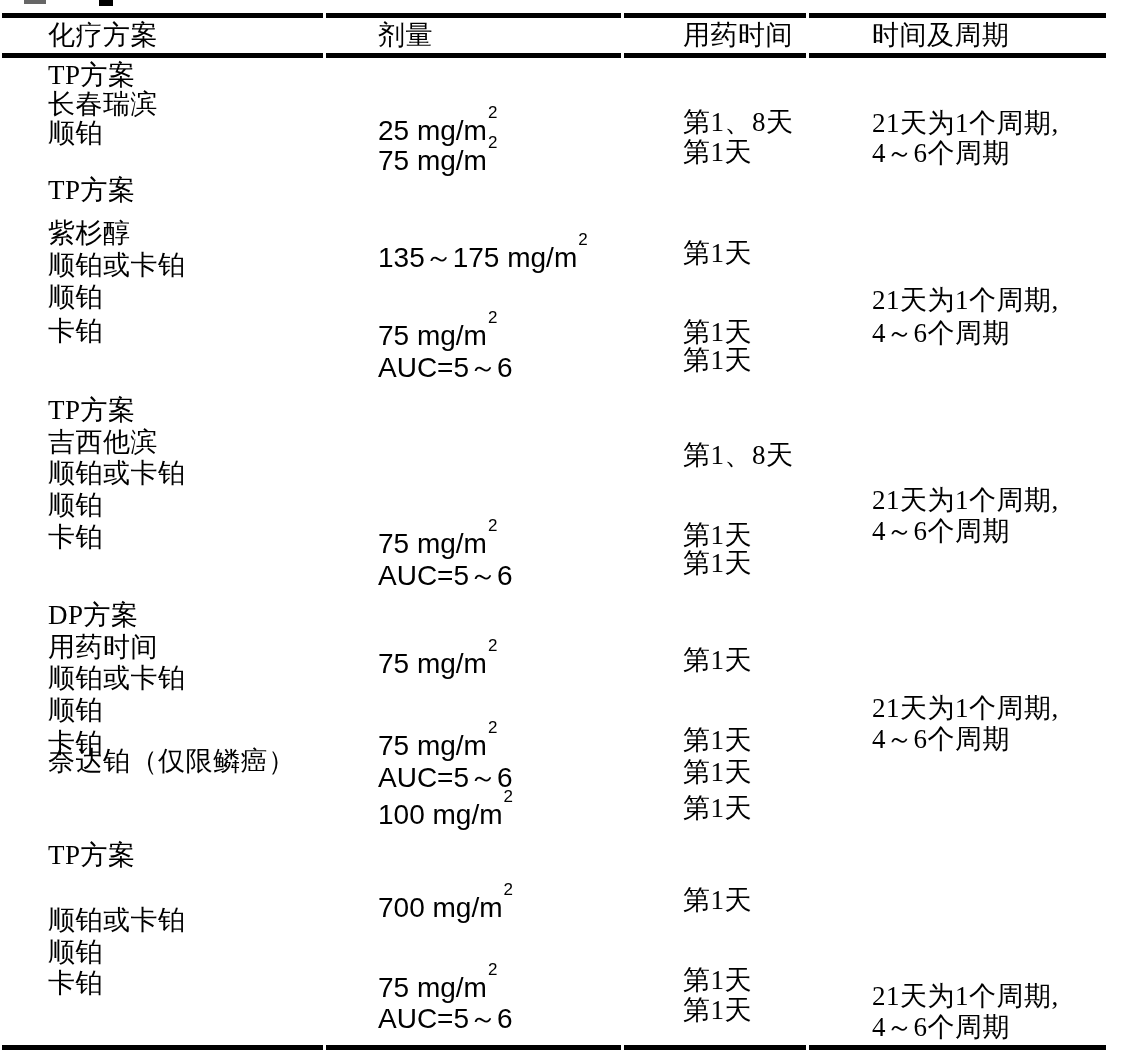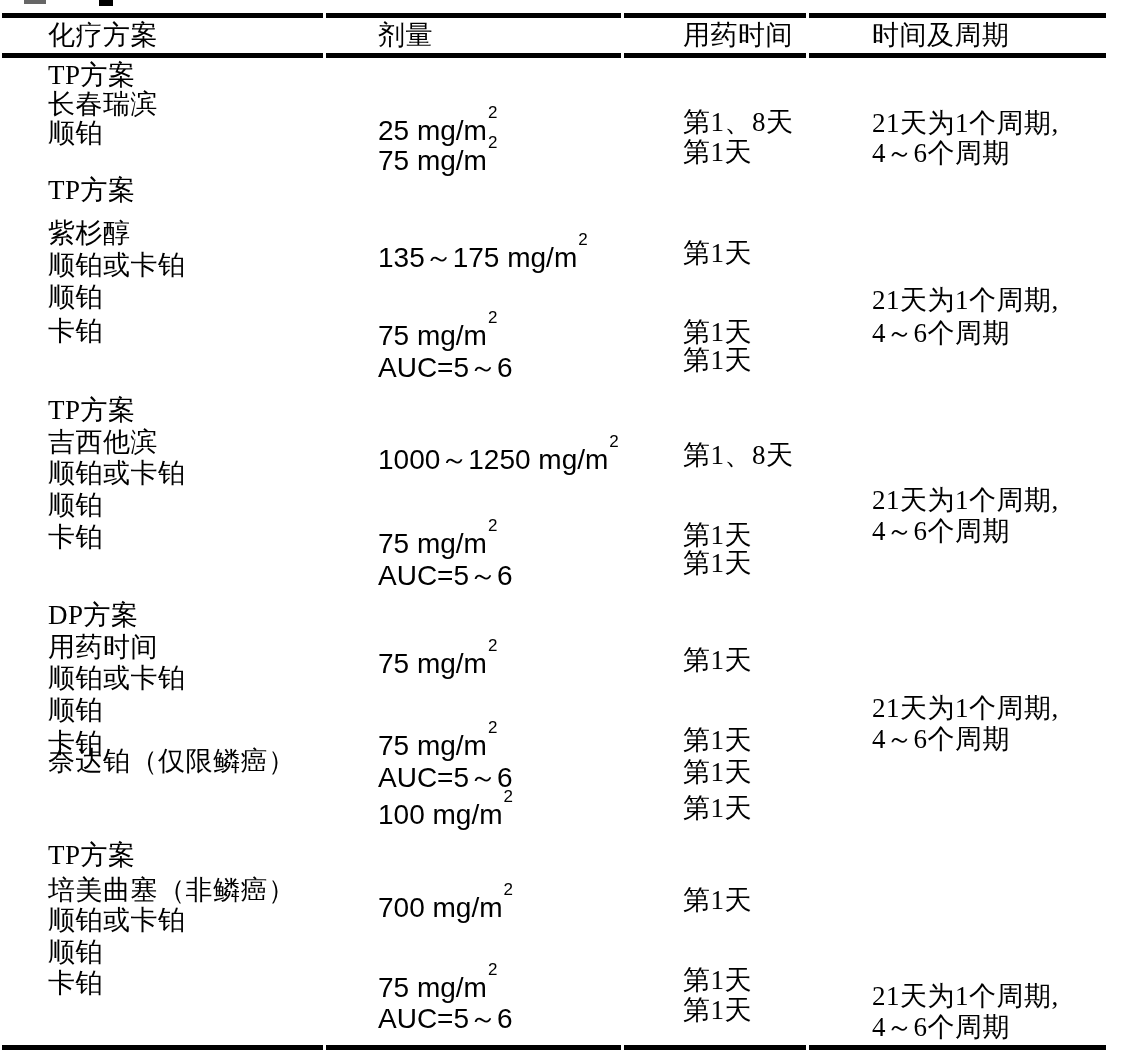--- a/index.html
+++ b/index.html
@@ -80,21 +80,20 @@
 
   <div class="line c4" style="top:284px">21天为1个周期,</div>
   <div class="line c4" style="top:317px">4～6个周期</div>
 
   <div class="line c1" style="top:394px">TP方案</div>
   <div class="line c1" style="top:426px">吉西他滨</div>
   <div class="line c1" style="top:457px">顺铂或卡铂</div>
   <div class="line c1" style="top:489px">顺铂</div>
   <div class="line c1" style="top:521px">卡铂</div>
 
-  <div class="line c2 dose" style="top:443px"><span>1000～1250 mg/m</span><sup class="sup">2</sup></div>
   <div class="line c2 dose" style="top:527px"><span>75 mg/m</span><sup class="sup">2</sup></div>
   <div class="line c2 dose" style="top:559px"><span>AUC=5～6</span><sup class="sup"></sup></div>
 
   <div class="line c3" style="top:439px">第1、8天</div>
   <div class="line c3" style="top:519px">第1天</div>
   <div class="line c3" style="top:547px">第1天</div>
 
   <div class="line c4" style="top:484px">21天为1个周期,</div>
   <div class="line c4" style="top:515px">4～6个周期</div>
 
@@ -112,21 +111,20 @@
 
   <div class="line c3" style="top:644px">第1天</div>
   <div class="line c3" style="top:724px">第1天</div>
   <div class="line c3" style="top:756px">第1天</div>
   <div class="line c3" style="top:792px">第1天</div>
 
   <div class="line c4" style="top:692px">21天为1个周期,</div>
   <div class="line c4" style="top:723px">4～6个周期</div>
 
   <div class="line c1" style="top:839px">TP方案</div>
-  <div class="line c1" style="top:874px">培美曲塞（非鳞癌）</div>
   <div class="line c1" style="top:904px">顺铂或卡铂</div>
   <div class="line c1" style="top:936px">顺铂</div>
   <div class="line c1" style="top:967px">卡铂</div>
 
   <div class="line c2 dose" style="top:891px"><span>700 mg/m</span><sup class="sup">2</sup></div>
   <div class="line c2 dose" style="top:971px"><span>75 mg/m</span><sup class="sup">2</sup></div>
   <div class="line c2 dose" style="top:1002px"><span>AUC=5～6</span><sup class="sup"></sup></div>
 
   <div class="line c3" style="top:884px">第1天</div>
   <div class="line c3" style="top:964px">第1天</div>

